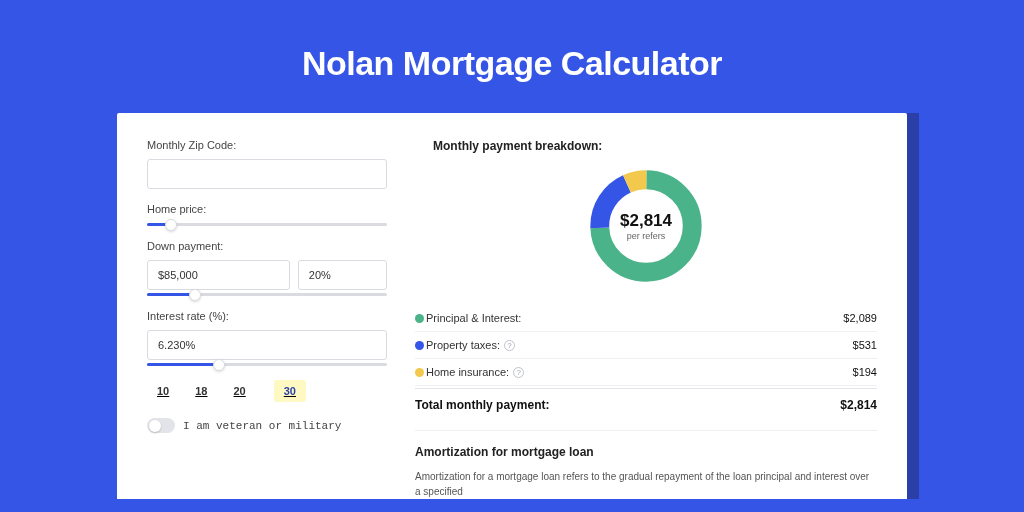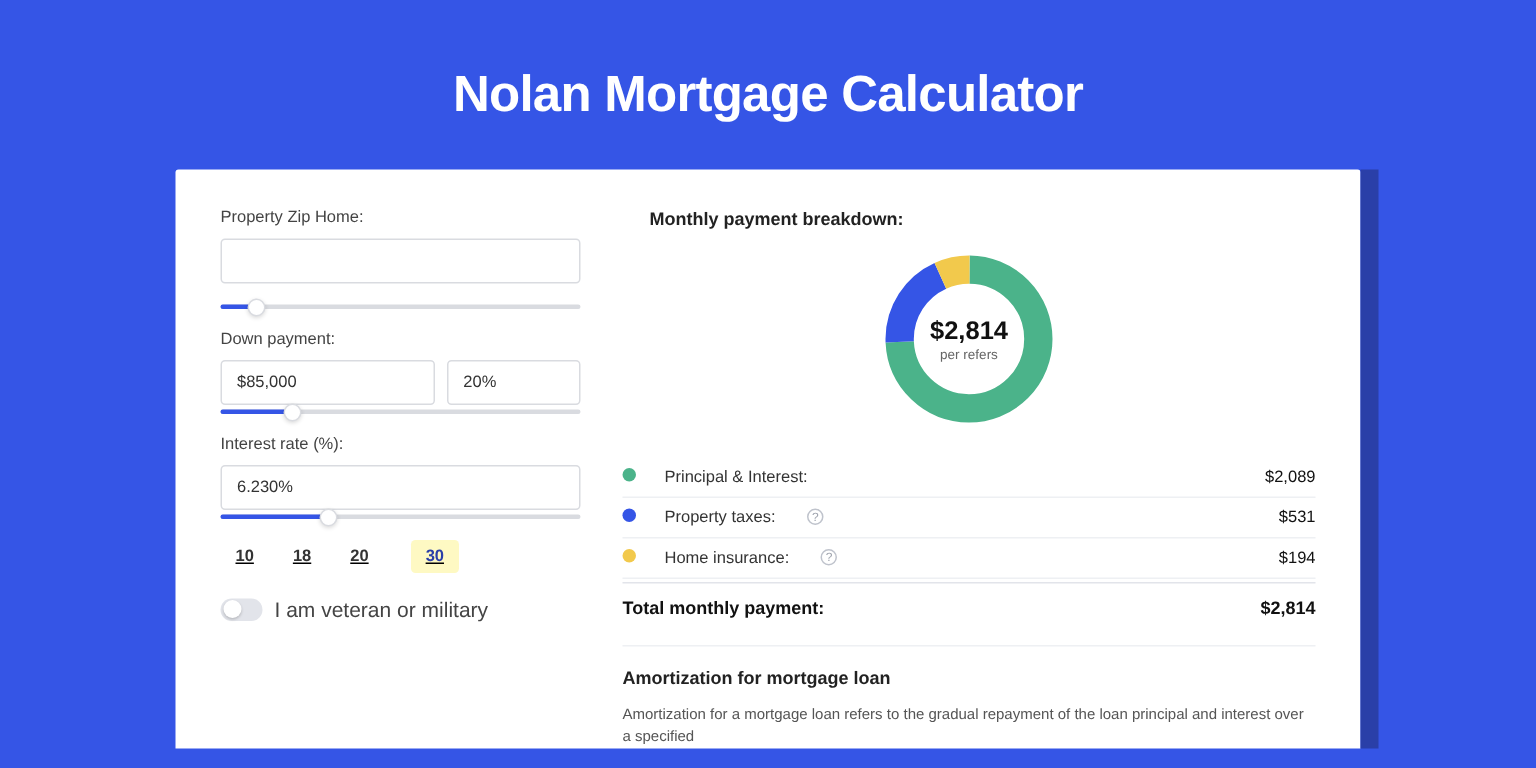--- a/index.html
+++ b/index.html
@@ -18,55 +18,56 @@
   .slider-thumb { position: absolute; top: 50%; transform: translate(-50%, -50%); width: 12px; height: 12px; border-radius: 50%; background: #fff; border: 1px solid #d9dbe0; box-shadow: 0 1px 3px rgba(0,0,0,0.15); cursor: pointer; }
   .dp-row { display: flex; gap: 8px; }
   .dp-row .input:first-child { flex: 1.8; }
   .dp-row .input:last-child { flex: 1; }
   .period-row { display: flex; gap: 6px; margin-top: 2px; text-decoration: underline; }
   .period-btn { font-size: 11px; font-weight: 600; padding: 5px 10px; border-radius: 3px; border: none; background: transparent; color: #333; cursor: pointer; }
   .period-btn.active { background: #fef9c3; color: #2a3fa8; margin-left: 12px; }
   .toggle-row { display: flex; align-items: center; gap: 8px; margin-top: 16px; }
   .toggle { width: 28px; height: 15px; border-radius: 10px; background: #e2e4ea; position: relative; cursor: pointer; }
   .toggle-knob { position: absolute; top: 1.5px; left: 2px; width: 12px; height: 12px; border-radius: 50%; background: #fff; box-shadow: 0 1px 2px rgba(0,0,0,0.2); }
-  .toggle-label { font-size: 14px; color: #444; }
+  .toggle-label { font-size: 11px; color: #444; font-family: Liberation Mono, monospace; }
   .section-title { font-size: 12px; font-weight: 700; color: #222; margin-bottom: 12px; padding-left: 18px; }
   .donut-wrap { display: flex; justify-content: center; margin-bottom: 18px; }
   .donut { position: relative; width: 122px; height: 122px; }
   .donut svg { width: 100%; height: 100%; }
   .donut-center { position: absolute; inset: 0; display: flex; flex-direction: column; align-items: center; justify-content: center; }
   .donut-amount { font-size: 17px; font-weight: 700; color: #111; }
   .donut-sub { font-size: 9px; color: #666; }
   .legend-row { display: flex; align-items: center; justify-content: space-between; padding: 7px 0; font-size: 11px; color: #333; border-bottom: 1px solid #eef0f3; }
   .legend-row:last-of-type { border-bottom: none; }
-  .legend-left { display: flex; gap: 19px; }
+  .legend-left { display: flex; align-items: center; gap: 2px; }
   .dot { width: 9px; height: 9px; border-radius: 50%; flex-shrink: 0; }
   .help { width: 11px; height: 11px; border-radius: 50%; border: 1px solid #bfc3cc; color: #9ea3ad; font-size: 8px; display: inline-flex; align-items: center; justify-content: center; cursor: help; margin-left: 2px; }
   .legend-val { font-weight: 500; color: #111; }
   .total-row { display: flex; justify-content: space-between; padding: 9px 0 12px; font-size: 12px; font-weight: 700; color: #111; border-top: 1px solid #e2e4ea; margin-top: 2px; }
   .amort { border-top: 1px solid #eef0f3; padding-top: 14px; margin-top: 6px; }
   .amort-title { font-size: 12px; font-weight: 700; color: #222; margin-bottom: 10px; }
   .amort-text { font-size: 10px; color: #555; line-height: 1.5; }
 </style>
 </head>
 <body>
 
 <div class="title">Nolan Mortgage Calculator</div>
 
 <div class="card">
   <div class="shadow-strip"></div>
 
   <div class="left">
 
     <div class="field">
-      <label class="field-label">Property Zip Home:</label>
+      <label class="field-label">Monthly Zip Code:</label>
       <input class="input" value="" style="">
     </div>
 
     <div class="field">
+      <label class="field-label">Home price:</label>
       <div class="slider-track">
         <div class="slider-fill" style="width:10%"></div>
         <div class="slider-thumb" style="left:10%"></div>
       </div>
     </div>
 
     <div class="field">
       <label class="field-label">Down payment:</label>
       <div class="dp-row">
         <input class="input" value="$85,000" style="">

